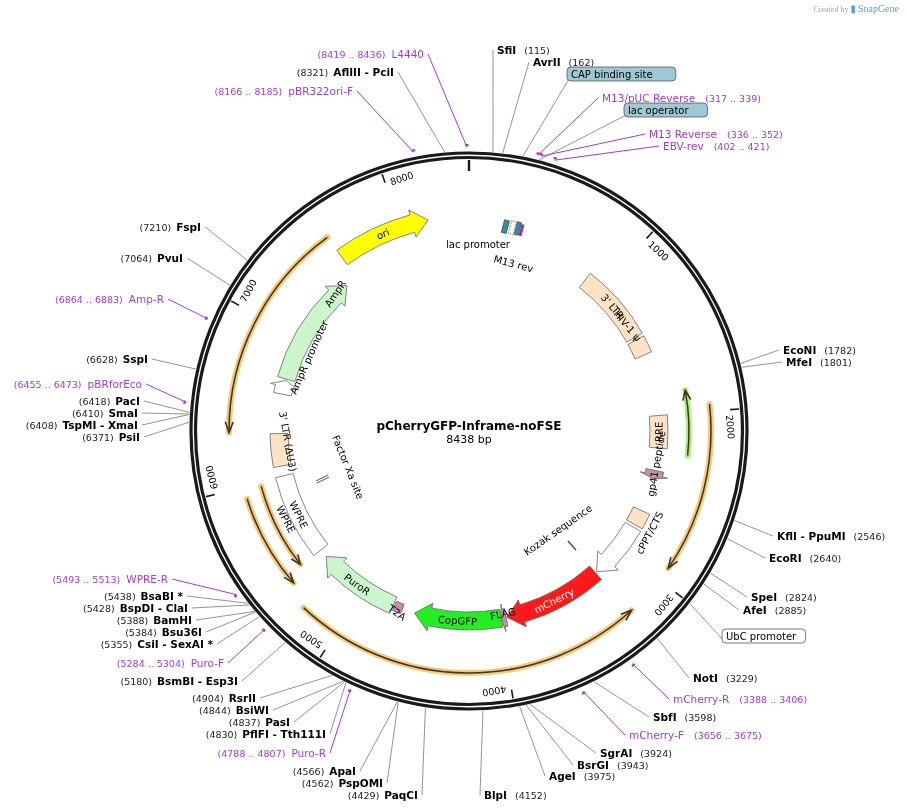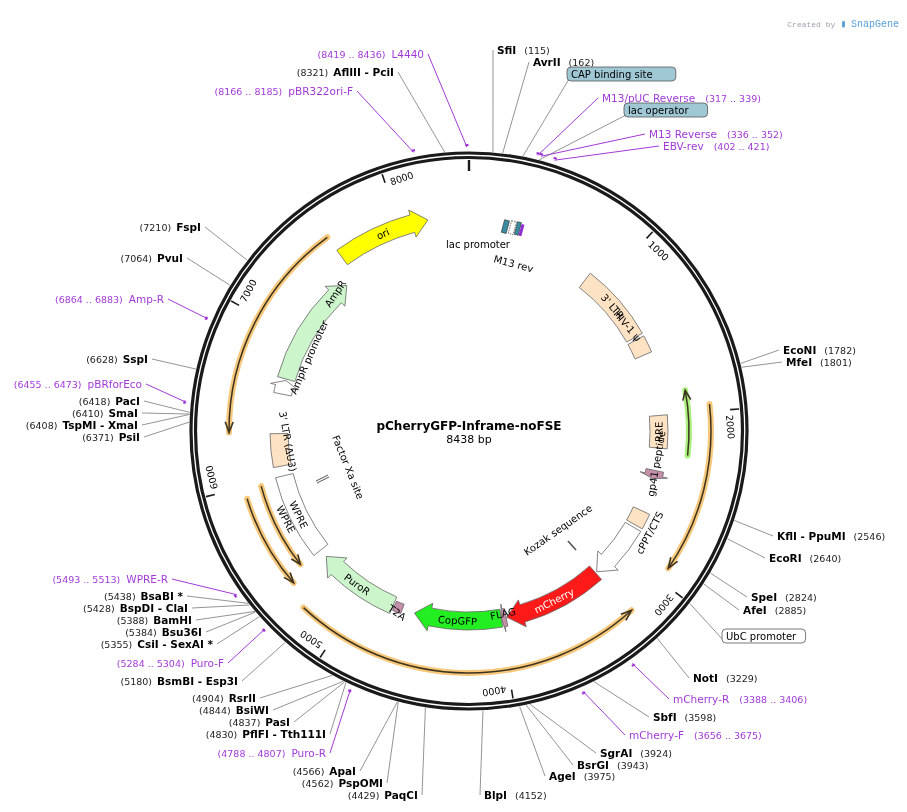--- a/index.html
+++ b/index.html
@@ -1,18 +1,18 @@
 <!DOCTYPE html>
 <html><head>
 <meta charset="utf-8">
 <style>
   html,body{margin:0;padding:0;background:#fff;}
   body{width:907px;height:812px;position:relative;overflow:hidden;font-family:"DejaVu Sans","Liberation Sans",sans-serif;}
   #map{position:absolute;left:0;top:0;}
-  .credit{position:absolute;right:8px;top:18px;font-size:8px;color:#9aa3ad;font-family:Liberation Mono, monospace;}
+  .credit{position:absolute;right:8px;top:3px;font-size:8px;color:#9aa3ad;font-family:Liberation Serif, serif;}
   .credit b{color:#5aa0d8;font-weight:normal;font-size:10px;}
   .title{font-weight:bold;font-size:12px;fill:#000;}
   .sub{font-size:11px;fill:#000;}
   .enz{font-size:10.5px;font-weight:bold;fill:#000;}
   .pos{font-size:9.5px;fill:#222;}
   .prim{font-size:10.5px;fill:#a23ad8;}
   .primpos{font-size:9.5px;fill:#a23ad8;}
   .flab{font-size:10px;fill:#000;}
   .tick{font-size:9.5px;fill:#000;}
 </style>

